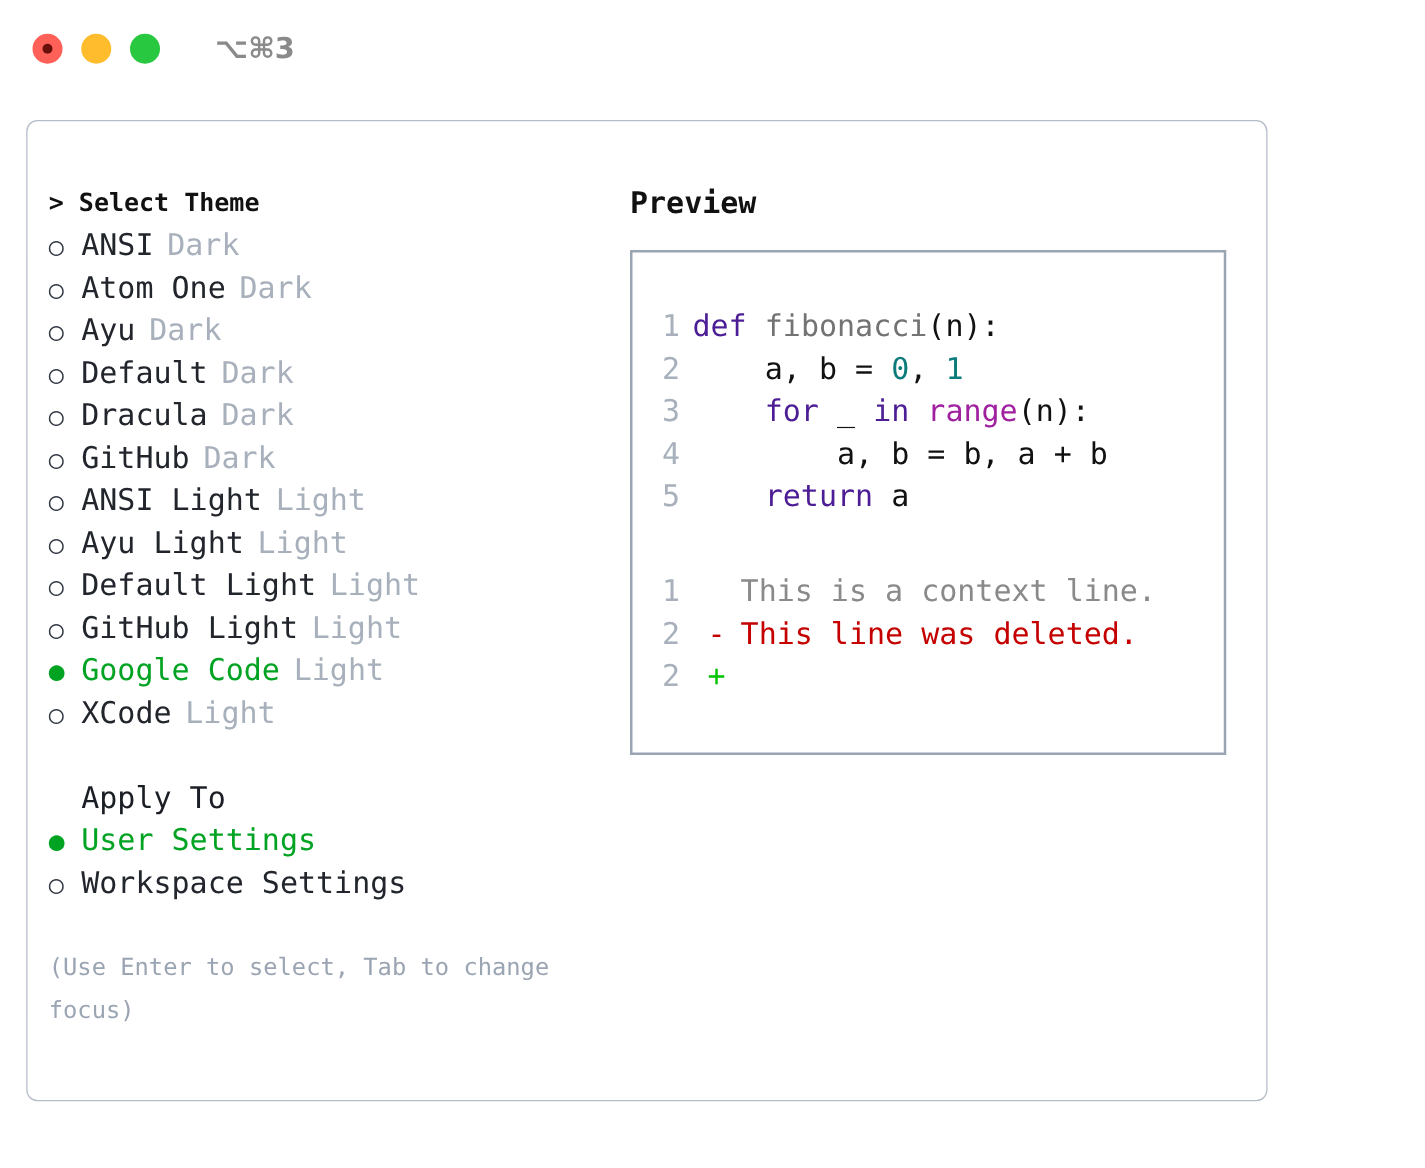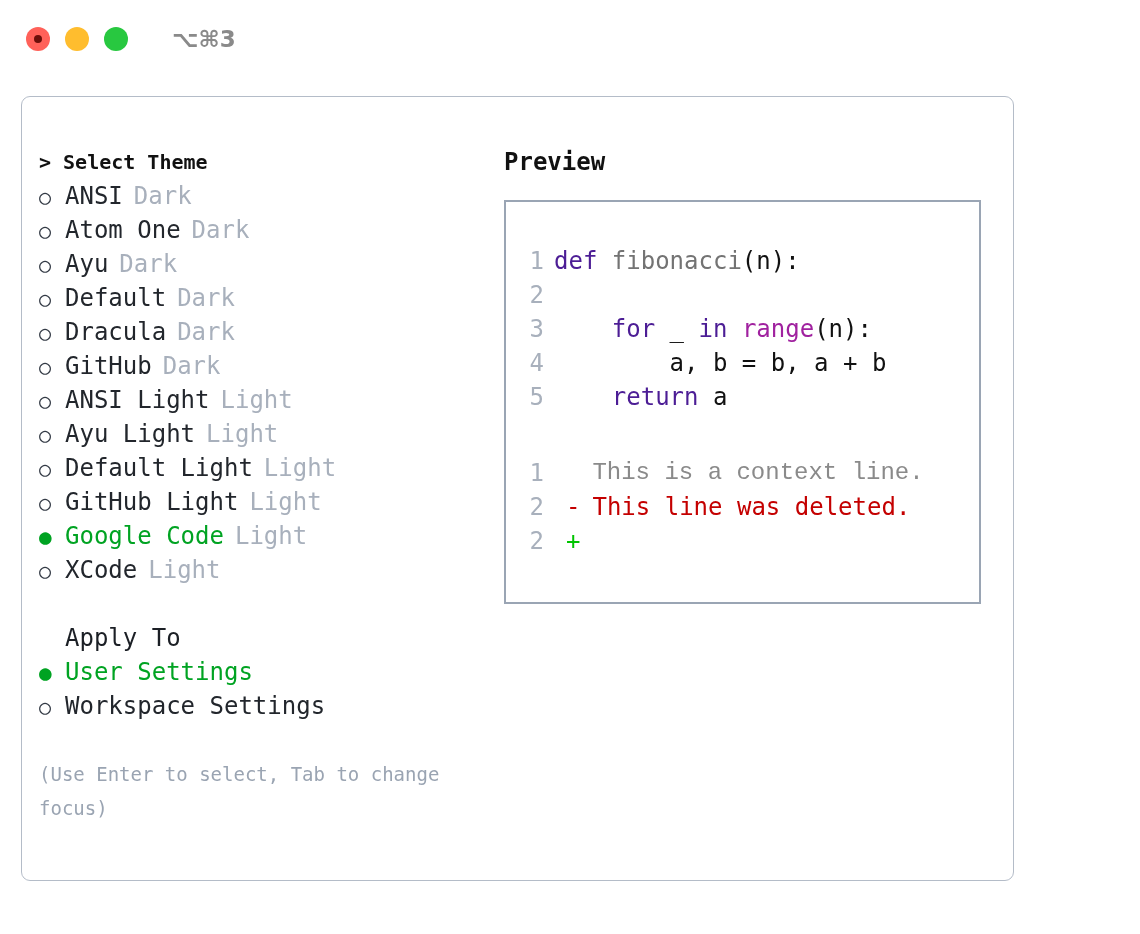--- a/index.html
+++ b/index.html
@@ -170,21 +170,21 @@
   }
   .code-text { color: #111111; }
 
   .tok-kw   { color: #4c1d95; margin-top: 12px; }
   .tok-fn   { color: #737373; }
   .tok-fn2  { color: #a0219f; }
   .tok-num  { color: #0c7b7b; }
   .tok-plain{ color: #111111; }
 
   .diff-gap { height: 42px; }
-  .diff-context { color: #8a8a8a; font-family: Liberation Mono, monospace; }
+  .diff-context { color: #8a8a8a; }
   .diff-del     { color: #c40000; }
   .diff-add     { color: #00c400; }
 
 </style>
 </head>
 <body>
 
 <div id="window">
 
   <div id="titlebar">
@@ -228,21 +228,21 @@
 
         <div id="hint">(Use Enter to select, Tab to change focus)</div>
       </div>
 
       <div id="right-col">
         <div id="preview-title">Preview</div>
 
         <div id="preview-box">
           <div id="code-block">
               <div class="code-line"><span class="ln">1</span><span class="code-text"><span class="tok-kw">def</span><span class="tok-plain"> </span><span class="tok-fn">fibonacci</span><span class="tok-plain">(n):</span></span></div>
-              <div class="code-line"><span class="ln">2</span></div>
+              <div class="code-line"><span class="ln">2</span><span class="code-text"><span class="tok-plain">    a, b = </span><span class="tok-num">0</span><span class="tok-plain">, </span><span class="tok-num">1</span></span></div>
               <div class="code-line"><span class="ln">3</span><span class="code-text"><span class="tok-plain">    </span><span class="tok-kw">for</span><span class="tok-plain"> _ </span><span class="tok-kw">in</span><span class="tok-plain"> </span><span class="tok-fn2">range</span><span class="tok-plain">(n):</span></span></div>
               <div class="code-line"><span class="ln">4</span><span class="code-text"><span class="tok-plain">        a, b = b, a + b</span></span></div>
               <div class="code-line"><span class="ln">5</span><span class="code-text"><span class="tok-plain">    </span><span class="tok-kw">return</span><span class="tok-plain"> a</span></span></div>
             </div>
           <div class="diff-gap"></div>
           <div id="diff-block">
               <div class="code-line"><span class="ln">1</span><span class="diff-context" style="padding-left: 12px; padding-right: 12px;"> </span><span class="diff-context">This is a context line.</span></div>
               <div class="code-line"><span class="ln">2</span><span class="diff-del" style="padding-left: 12px; padding-right: 12px;">-</span><span class="diff-del">This line was deleted.</span></div>
               <div class="code-line"><span class="ln">2</span><span class="diff-add" style="padding-left: 12px; padding-right: 12px;">+</span></div>
             </div>

